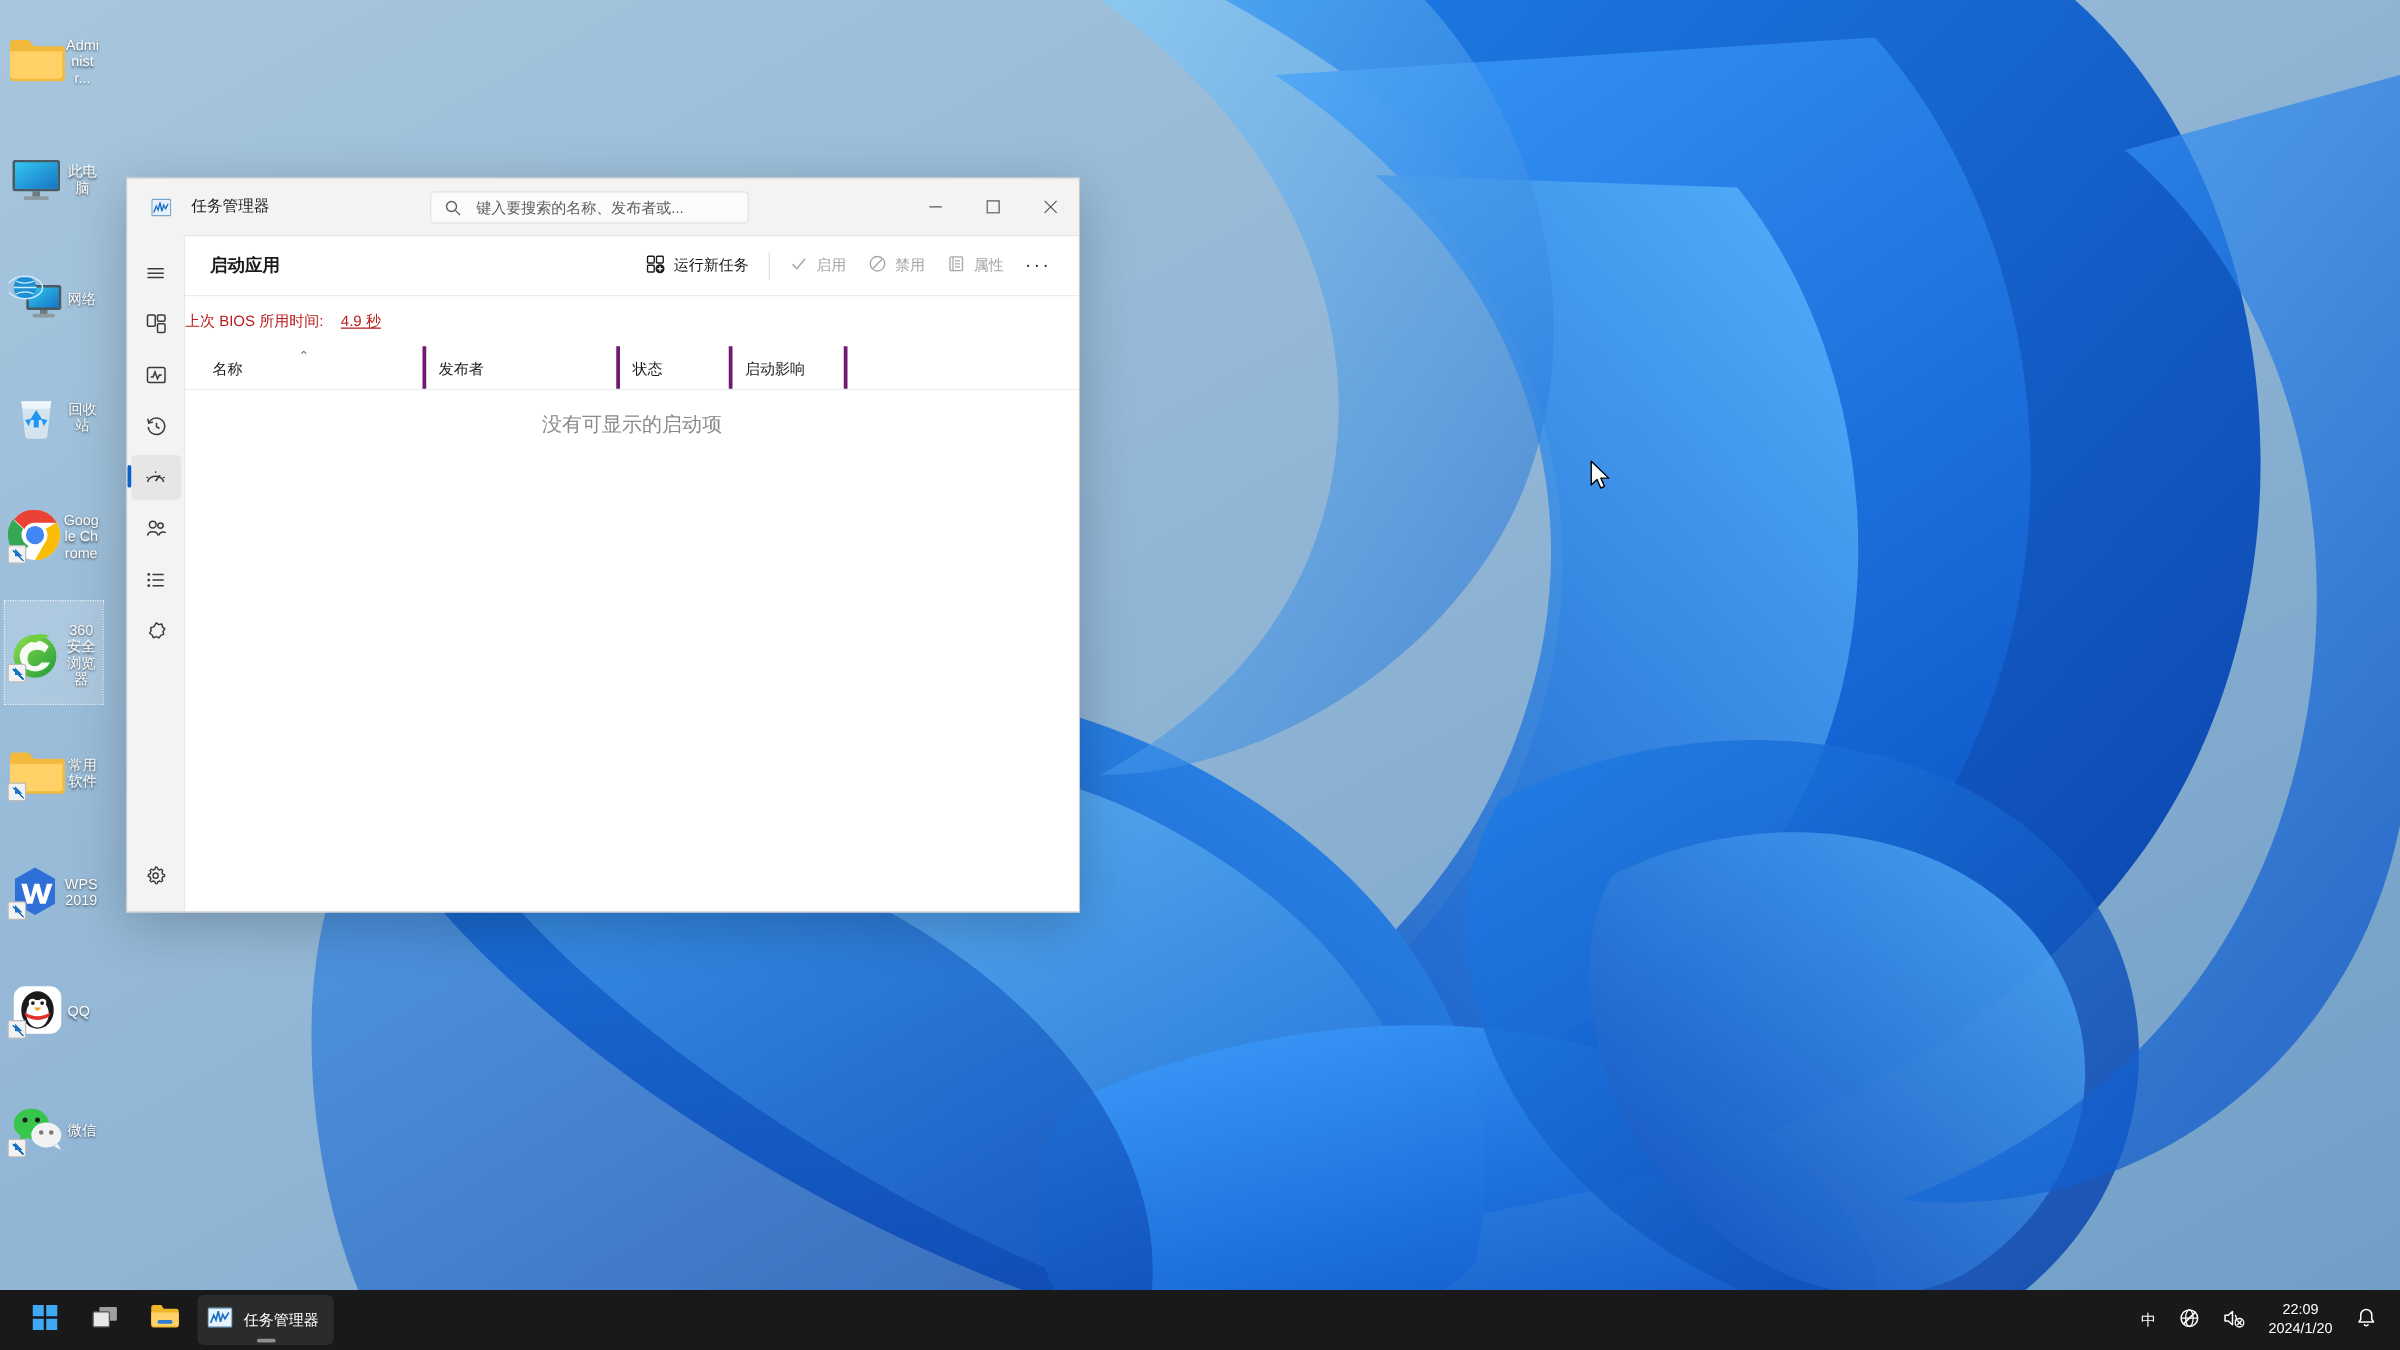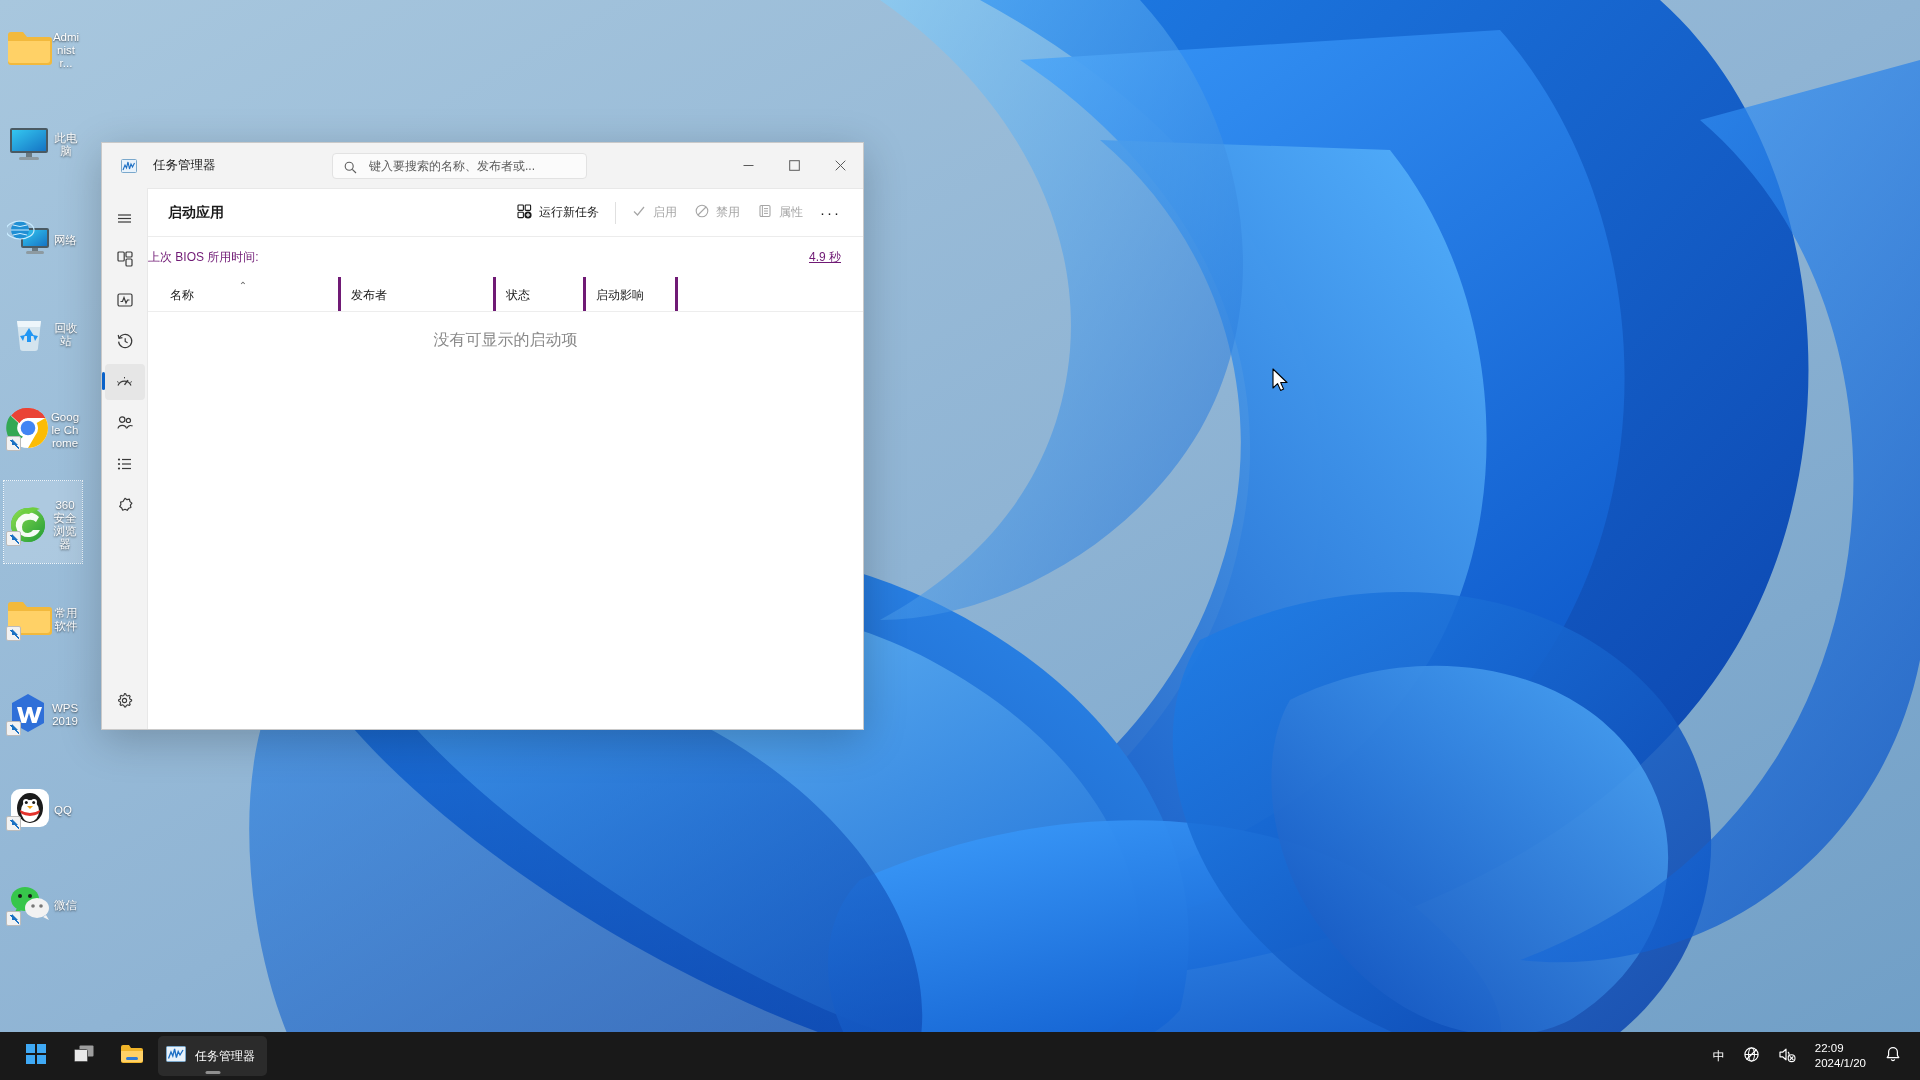--- a/index.html
+++ b/index.html
@@ -88,21 +88,21 @@
     background: #f3f3f3;
     display: flex; align-items: center;
     position: relative;
   }
   #tm-appicon { width: 16px; height: 16px; margin-left: 19px; }
   #tm-title {
     margin-left: 16px;
     font-size: 12.5px; color: #1b1b1b;
   }
   #tm-search {
-    position: absolute; left: 230px; top: 10px;
+    position: absolute; left: 242px; top: 10px;
     width: 255px; height: 26px;
     background: #fbfbfb;
     border: 1px solid #e2e2e2;
     border-radius: 4px;
     display: flex; align-items: center;
     padding-left: 11px;
   }
   #tm-search .mag { width: 13px; height: 13px; flex: 0 0 13px; }
   #tm-search input {
     border: 0; outline: 0; background: transparent;
@@ -171,23 +171,23 @@
     font-size: 12px; color: #1b1b1b;
     white-space: nowrap;
   }
   .tbtn.disabled { color: #a6a6a6; text-align: right; }
   .tb-sep { width: 1px; height: 22px; background: #e0e0e0; margin: 0 7px; }
   .tbtn.more { padding: 0 8px; font-size: 15px; letter-spacing: 2px; }
 
   
   #tm-biosrow {
     height: 41px; flex: 0 0 41px;
-    display: flex; align-items: center; justify-content: space-between;
+    display: flex; align-items: center; justify-content: flex-start;
     padding-right: 22px;
-    font-size: 12px; color: #701a75;
+    font-size: 12px; color: #b91c1c;
   }
   #tm-biosrow .bios-val { margin-left: 14px; text-decoration: underline; }
 
   
   #tm-thead {
     height: 34px; flex: 0 0 34px;
     display: flex; align-items: flex-end;
     border-bottom: 1px solid #ededed;
     position: relative;
   }
@@ -244,21 +244,21 @@
     position: absolute; right: 0; height: 48px;
     display: flex; align-items: center; gap: 0px; padding-right: 10px;
   }
   .tray-btn {
     height: 40px; padding: 0 9px;
     display: flex; align-items: center; justify-content: center;
     border-radius: 5px;
     color: #ffffff; font-size: 12px;
   }
   #tb-clock {
-    display: flex; flex-direction: column; align-items: flex-start;
+    display: flex; flex-direction: column; align-items: center;
     justify-content: center;
     height: 40px; padding: 0 10px; border-radius: 5px;
     color: #ffffff; font-size: 11.5px; line-height: 15px;
   }
 
   
   #cursor { position: absolute; left: 1272px; top: 368px; z-index: 90; }
 </style>
 </head>
 <body>

